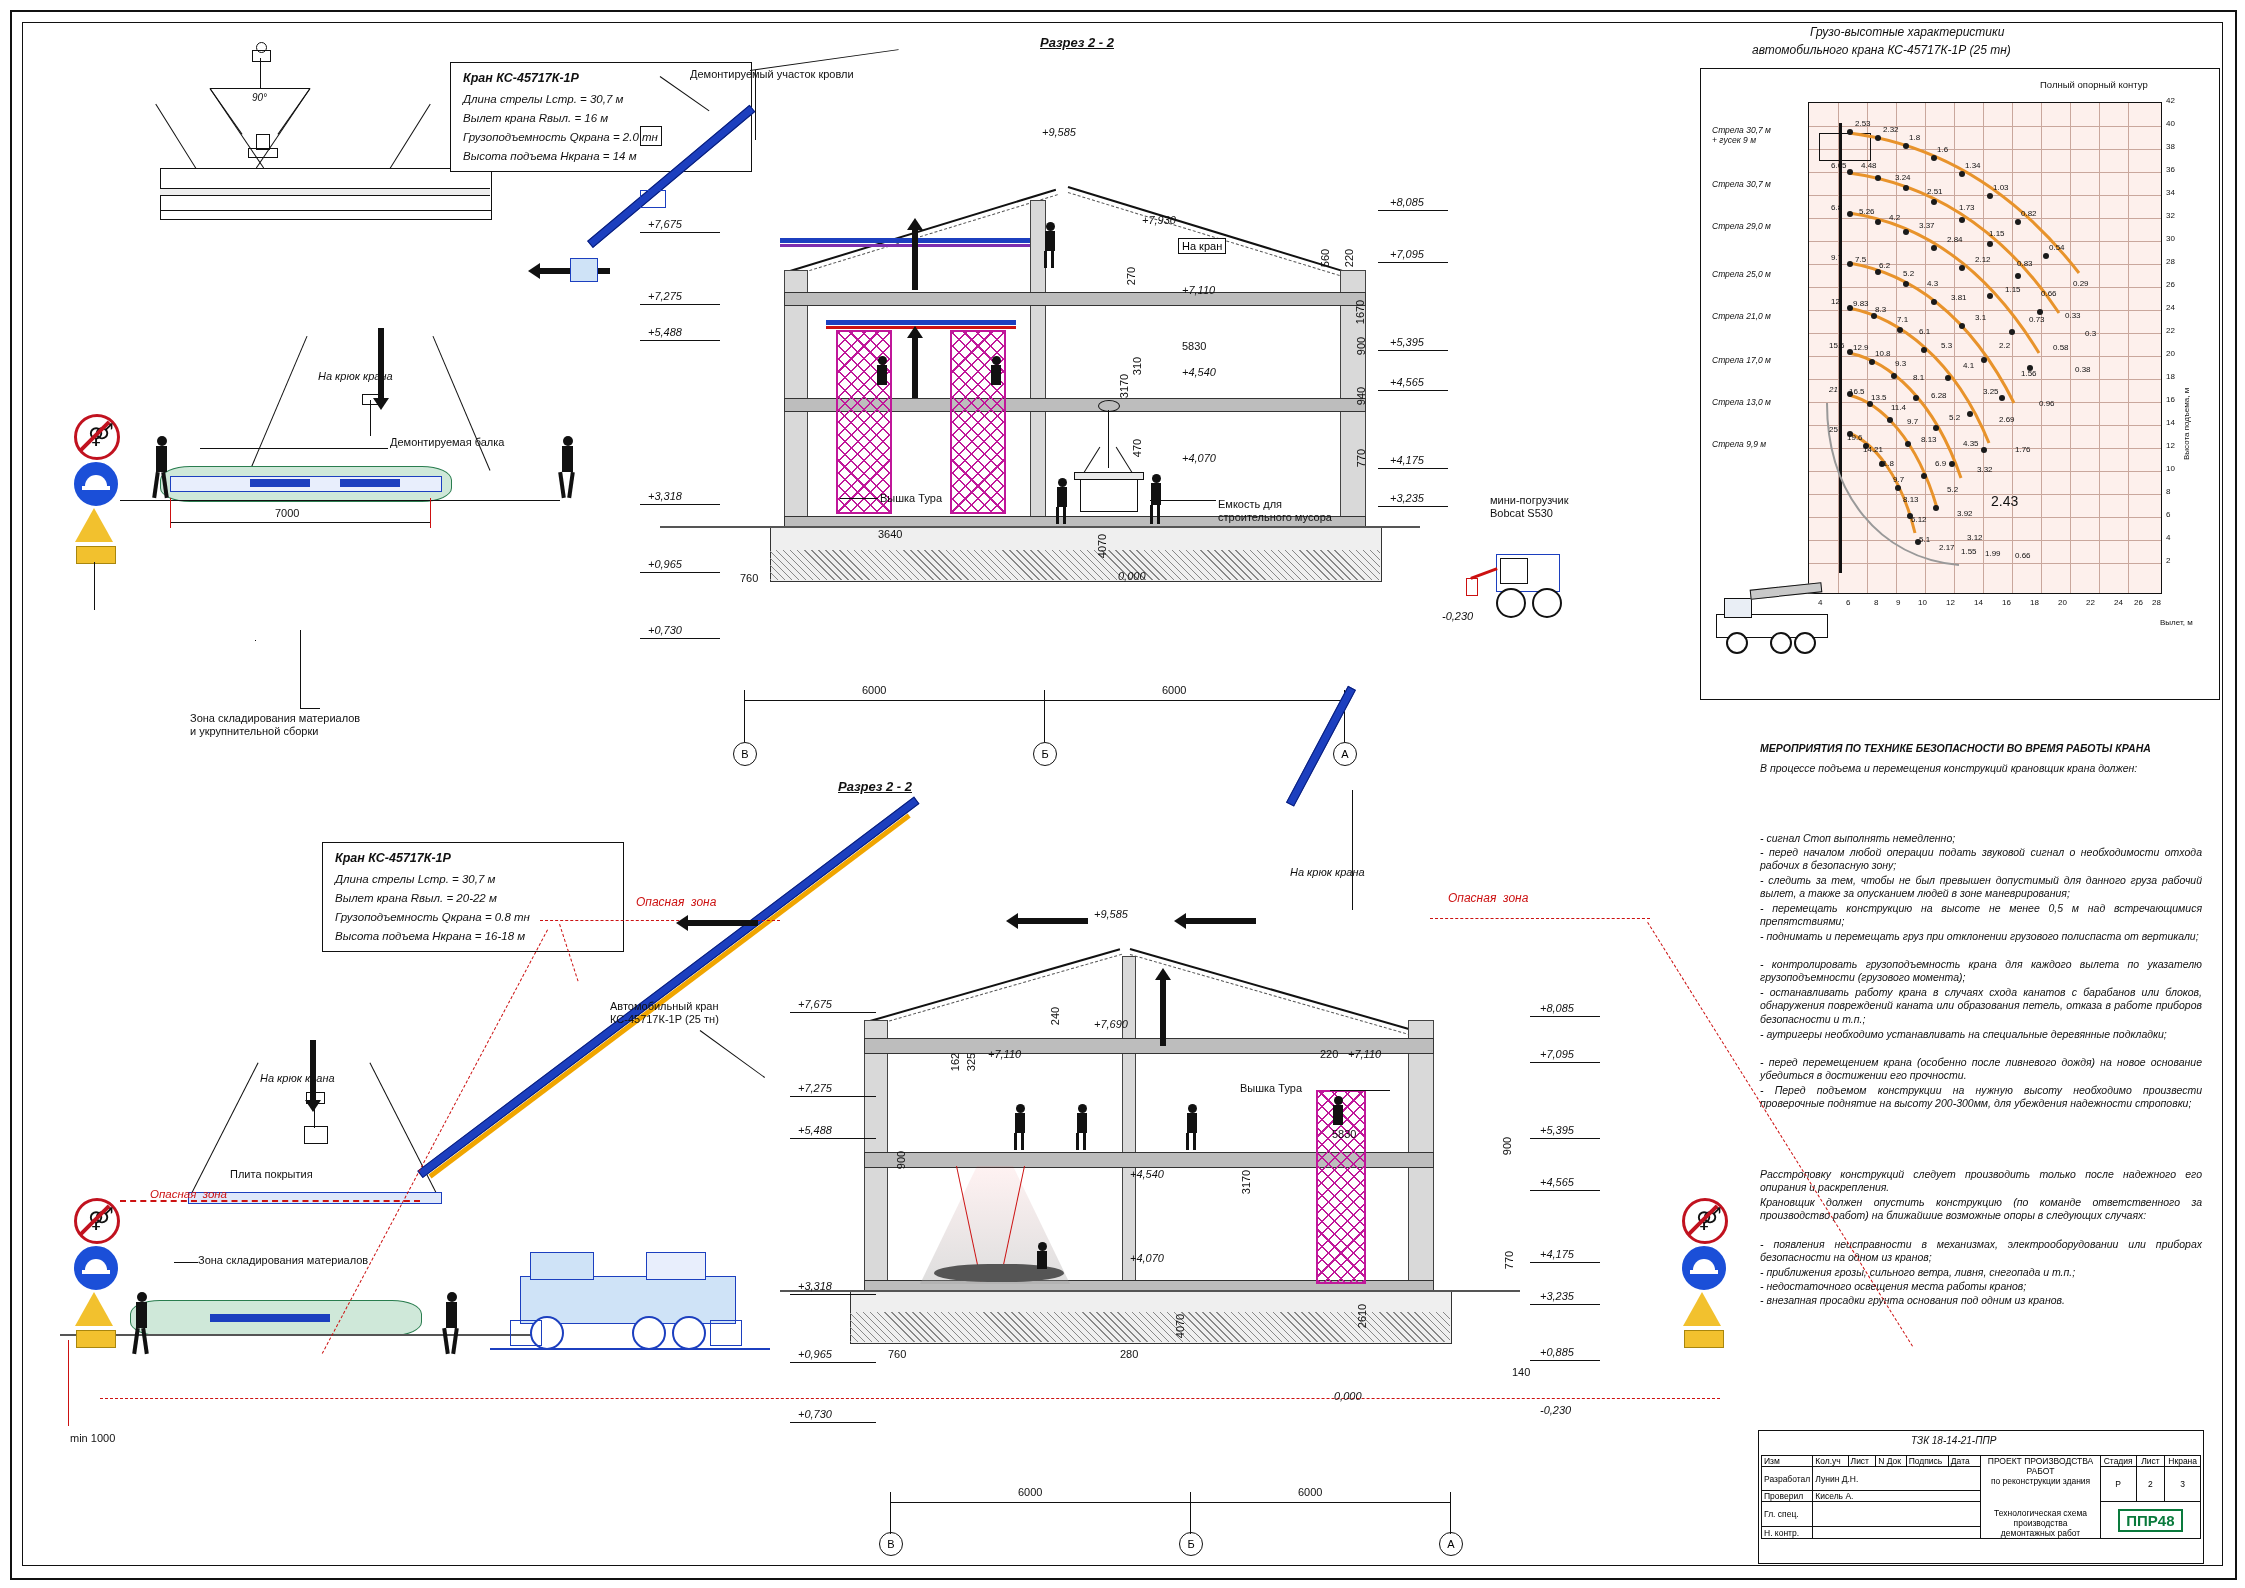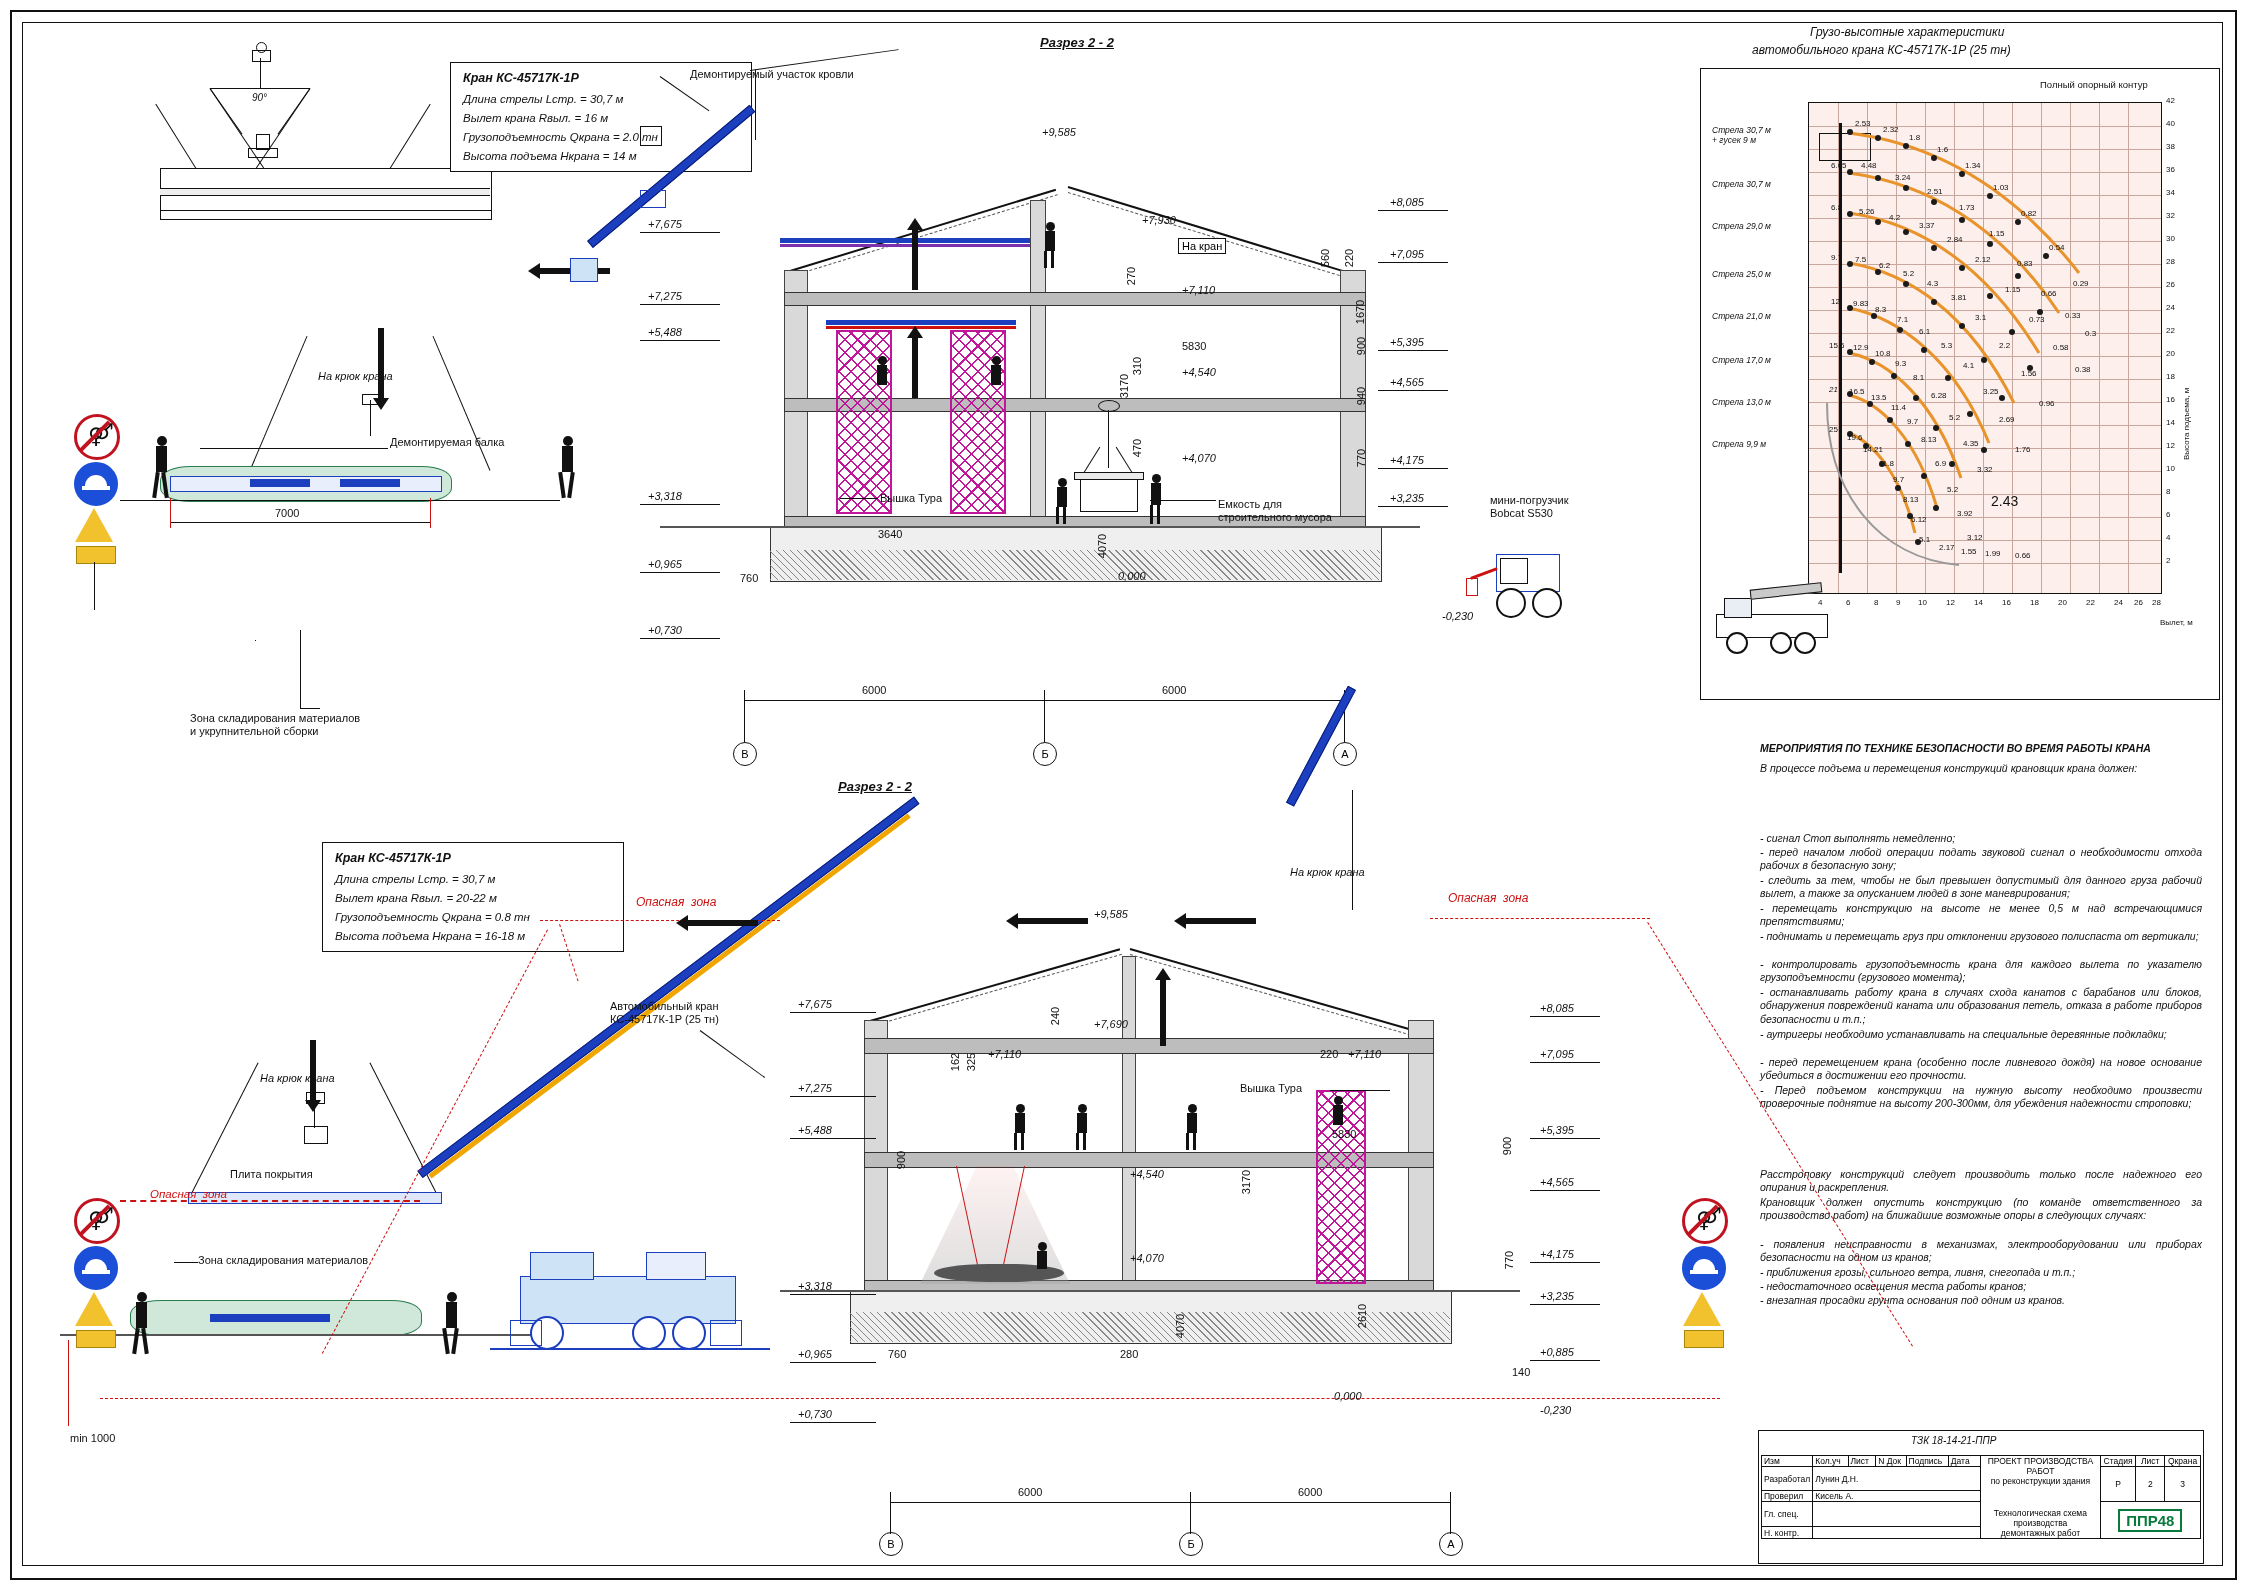--- a/index.html
+++ b/index.html
@@ -834,21 +834,21 @@
         <td style="width:34px;">Дата</td>
         <td rowspan="5" style="width:150px;text-align:center;">
           <div>ПРОЕКТ ПРОИЗВОДСТВА РАБОТ</div>
           <div>по реконструкции здания</div>
           <div style="height:22px;"></div>
           <div>Технологическая схема производства</div>
           <div>демонтажных работ</div>
         </td>
         <td style="width:32px;text-align:center;">Стадия</td>
         <td style="width:28px;text-align:center;">Лист</td>
-        <td style="width:32px;text-align:center;">Qкрана</td>
+        <td style="width:32px;text-align:center;">Нкрана</td>
       </tr>
       <tr>
         <td>Разработал</td>
         <td colspan="5">Лунин Д.Н.</td>
         <td rowspan="2" style="text-align:center;">Р</td>
         <td rowspan="2" style="text-align:center;">2</td>
         <td rowspan="2" style="text-align:center;">3</td>
       </tr>
       <tr>
         <td>Проверил</td>

